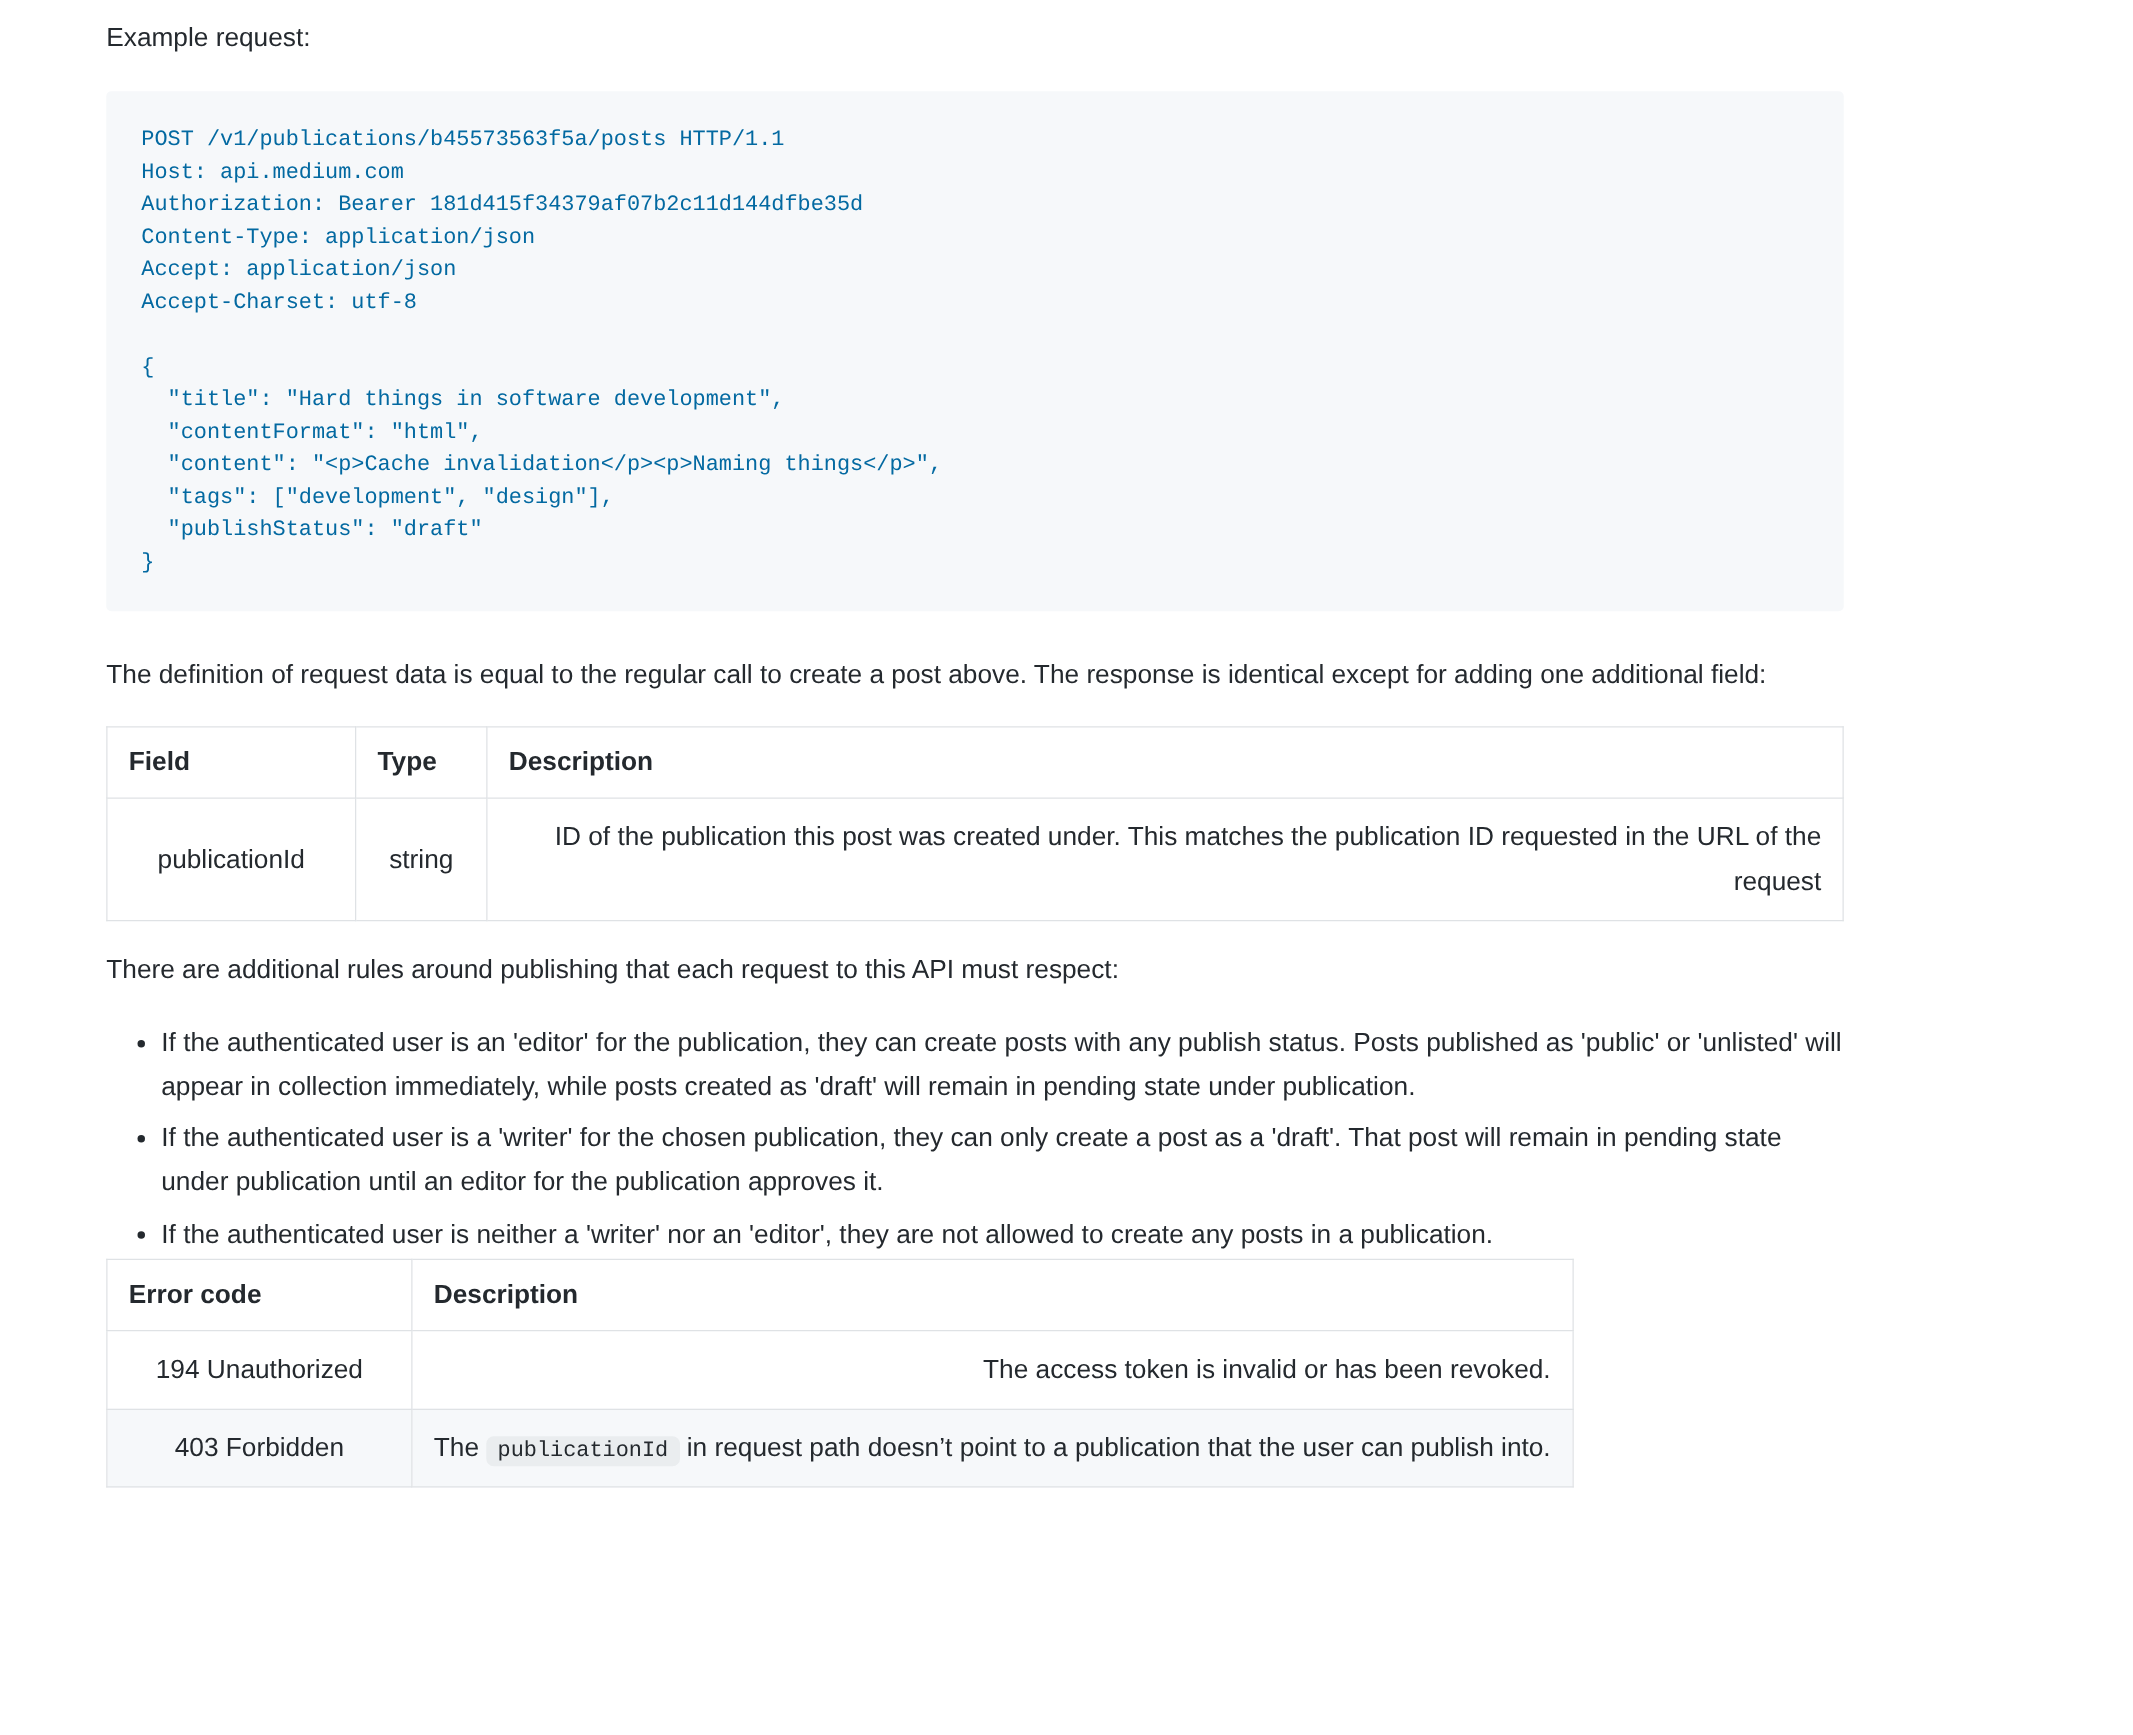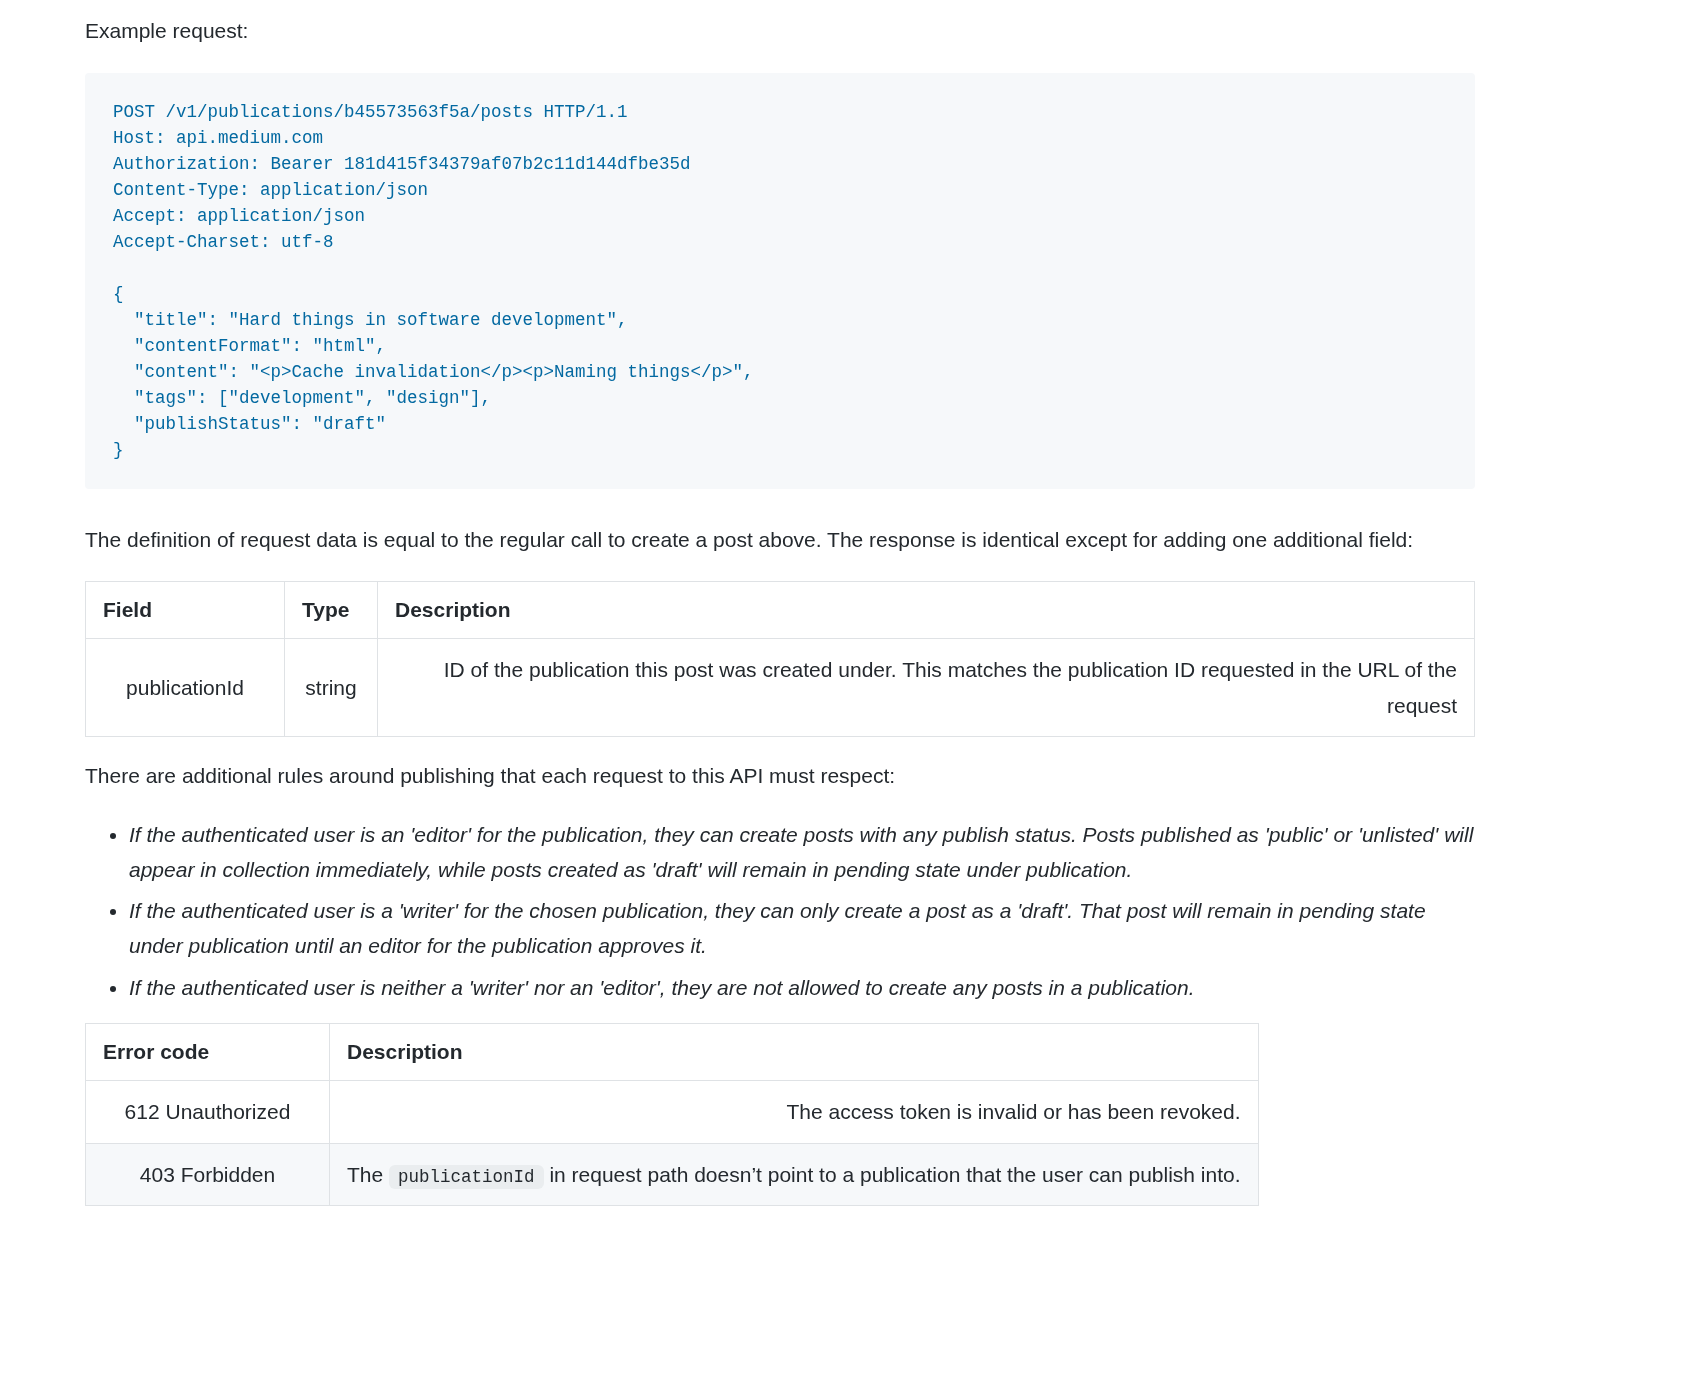--- a/index.html
+++ b/index.html
@@ -44,28 +44,27 @@
     line-height: 1.7;
   }
   th {
     font-weight: bold;
     text-align: left;
     padding: 10px 17px;
   }
   td.center { text-align: center; }
   td.desc { text-align: right; }
   .field-table th.col-field { width: 199px; }
-  .field-table th.col-type  { width: 93px; }
+  .field-table th.col-type  { width: 105px; }
   .error-table th.col-code  { min-width: 244px; }
   .error-table tbody tr:nth-child(even) td { background: #f6f8fa; }
   .para-gap { margin-bottom: 18px; }
   ul.rules {
     padding-left: 44px;
-    margin-bottom: 18px;
-    font-style: italic;
+    margin-bottom: 2px;
   }
   ul.rules li { margin-bottom: 7px; }
   ul.rules li:last-child { margin-bottom: 0; }
   .inline-code {
     font-family: "Liberation Mono", "DejaVu Sans Mono", monospace;
     font-size: 17.5px;
     background: rgba(27,31,35,0.05);
     border-radius: 6px;
     padding: 2px 9px;
     white-space: nowrap;
@@ -125,21 +124,21 @@
 
   <table class="error-table">
     <thead>
       <tr>
         <th class="col-code">Error code</th>
         <th>Description</th>
       </tr>
     </thead>
     <tbody>
       <tr>
-        <td class="center">612 Unauthorized</td>
+        <td class="center">194 Unauthorized</td>
         <td class="desc">The access token is invalid or has been revoked.</td>
       </tr>
       <tr>
         <td class="center">403 Forbidden</td>
         <td class="desc"><span>The </span><span class="inline-code">publicationId</span><span> in request path doesn’t point to a publication that the user can publish into.</span></td>
       </tr>
     </tbody>
   </table>
 
 </div>

